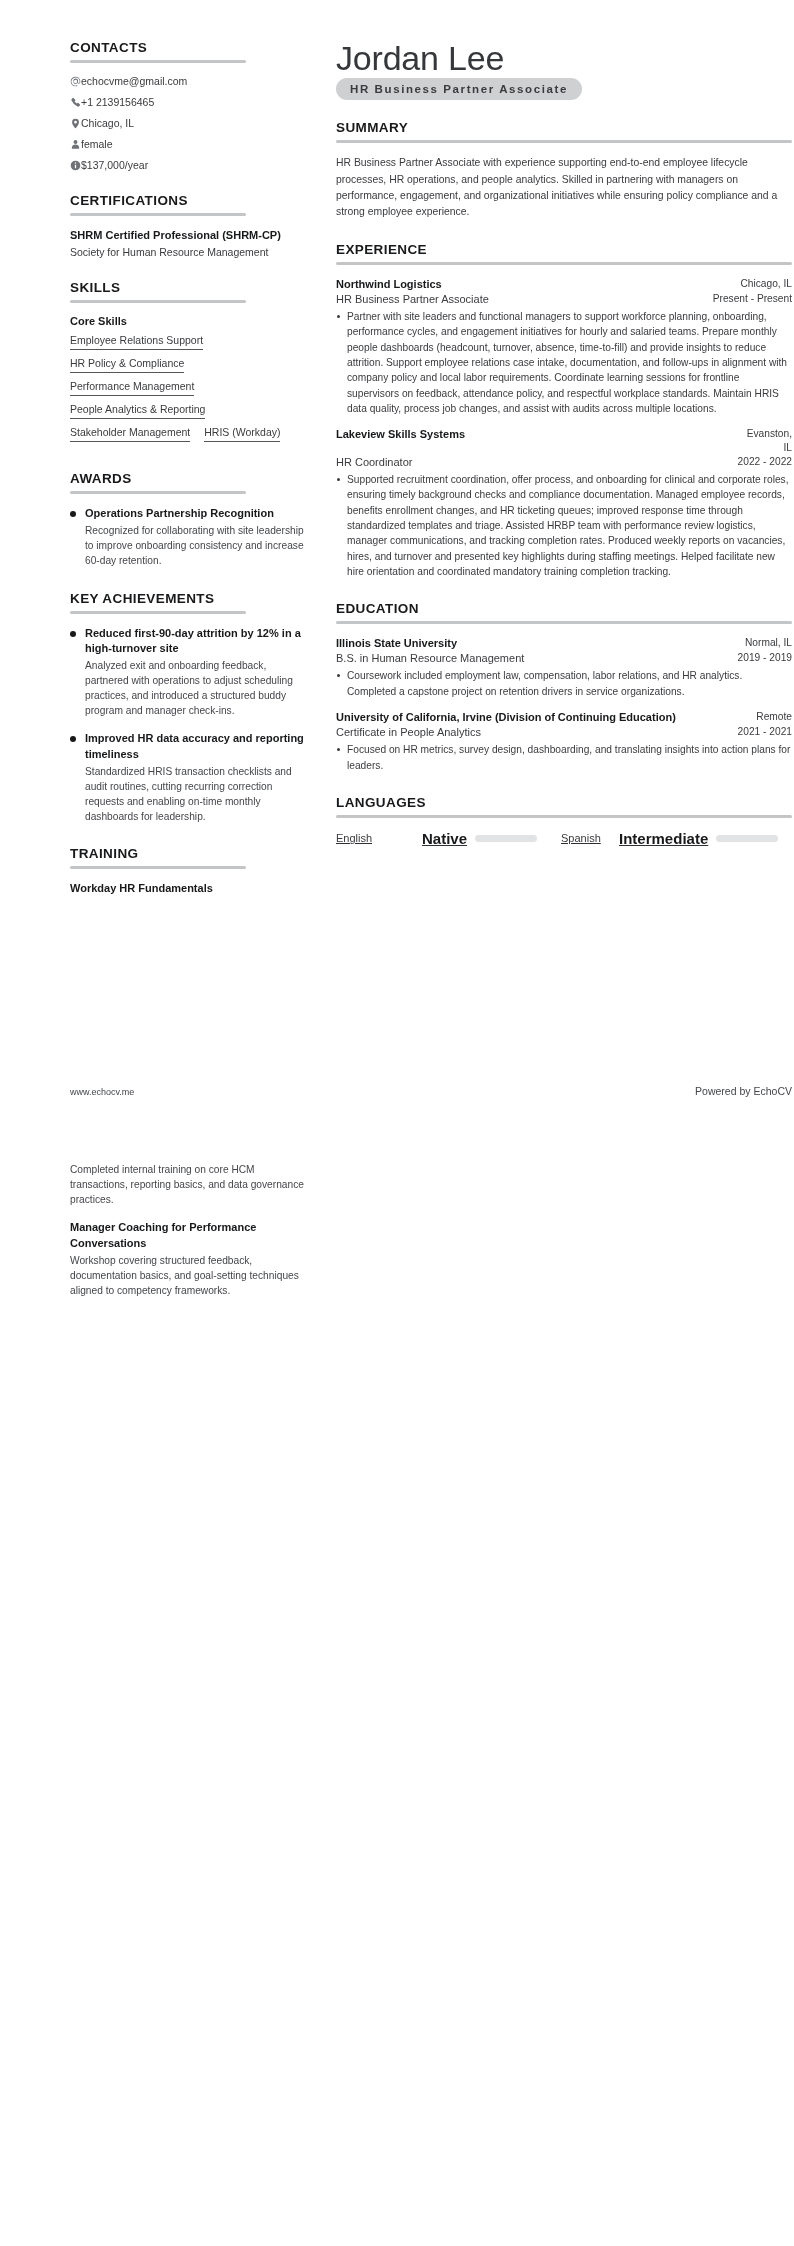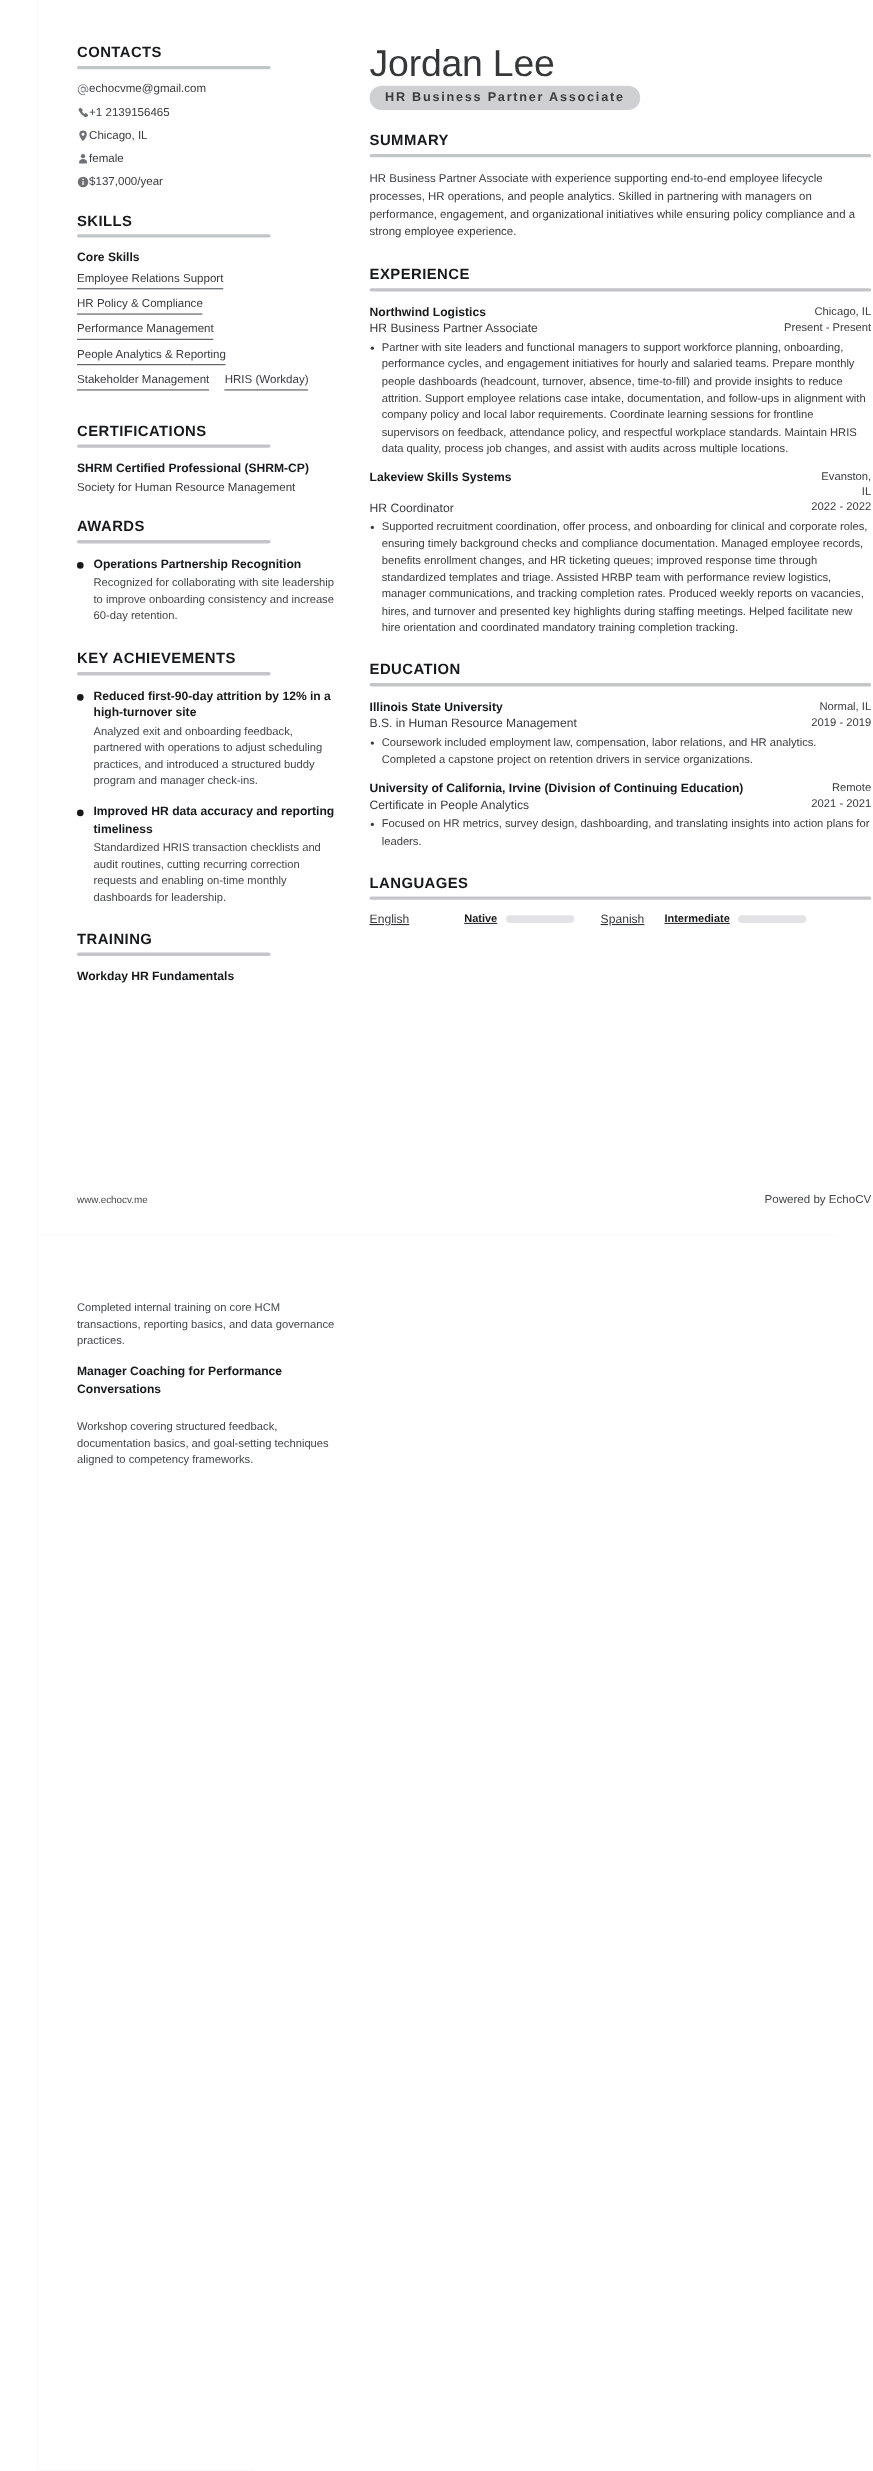--- a/index.html
+++ b/index.html
@@ -6,21 +6,21 @@
   html, body {
     background: #ffffff;
     font-family: "Liberation Sans", sans-serif;
     color: #2f3033;
   }
   .page {
     position: relative;
     width: 726px;
     min-height: 2246px;
     margin: 0 auto;
-    background: #e5e5e5;
+    background: #404040;
   }
   .sheet {
     position: relative;
     width: 794px;
     height: 1123px;
     background: #ffffff;
   }
   .cols {
     display: flex;
     align-items: flex-start;
@@ -123,21 +123,20 @@
     font-weight: bold;
     color: #18191b;
     line-height: 1.4;
     margin-bottom: 3px;
   }
   .train-desc {
     font-size: 10.2px;
     color: #44464a;
     line-height: 1.45;
     margin-bottom: 13px;
-    margin-top: 20px;
   }
 
   
   .name {
     font-size: 34px;
     font-weight: normal;
     color: #35373a;
     letter-spacing: -0.2px;
     line-height: 1.1;
     margin-bottom: 1px;
@@ -218,21 +217,21 @@
 
   
   .langs { display: flex; align-items: center; flex-wrap: wrap; }
   .lang-item { display: flex; align-items: center; text-decoration: underline; }
   .lang-name {
     font-size: 11px;
     color: #3a3b3e;
     width: 86px;
   }
   .lang-level {
-    font-size: 10px;
+    font-size: 15px;
     font-weight: bold;
     color: #18191b;
     margin-right: 8px;
   }
   .bar {
     width: 62px;
     height: 7px;
     border-radius: 4px;
     background: #e2e3e4;
     overflow: hidden;
@@ -312,43 +311,43 @@
             <span class="ic">
               <svg viewBox="0 0 16 16" width="11" height="11" fill="currentColor">
                   <path d="M8 1a7 7 0 100 14A7 7 0 008 1zm.9 11h-1.8V7h1.8v5zM8 5.6a1.1 1.1 0 110-2.2 1.1 1.1 0 010 2.2z"></path>
                 </svg>
             </span>
             <span>$137,000/year</span>
           </div>
         </div>
 
         <div class="sec">
+          <div class="sec-head">CERTIFICATIONS</div>
+          <div class="sec-rule"></div>
+          <div>
+            <div class="cert-name">SHRM Certified Professional (SHRM-CP)</div>
+            <div class="cert-org">Society for Human Resource Management</div>
+          </div>
+        </div>
+
+        <div class="sec">
           <div class="sec-head">SKILLS</div>
           <div class="sec-rule"></div>
           <div class="sub-title">Core Skills</div>
           <div class="chips">
             <span class="chip">Employee Relations Support</span>
             <span class="chip">HR Policy &amp; Compliance</span>
             <span class="chip">Performance Management</span>
             <span class="chip">People Analytics &amp; Reporting</span>
             <span class="chip">Stakeholder Management</span>
             <span class="chip">HRIS (Workday)</span>
           </div>
         </div>
 
         <div class="sec">
-          <div class="sec-head">CERTIFICATIONS</div>
-          <div class="sec-rule"></div>
-          <div>
-            <div class="cert-name">SHRM Certified Professional (SHRM-CP)</div>
-            <div class="cert-org">Society for Human Resource Management</div>
-          </div>
-        </div>
-
-        <div class="sec">
           <div class="sec-head">AWARDS</div>
           <div class="sec-rule"></div>
           <div class="blk">
             <span class="dot"></span>
             <div class="blk-body">
               <div class="blk-title">Operations Partnership Recognition</div>
               <div class="blk-desc">Recognized for collaborating with site leadership to improve onboarding consistency and increase 60-day retention.</div>
             </div>
           </div>
         </div>

